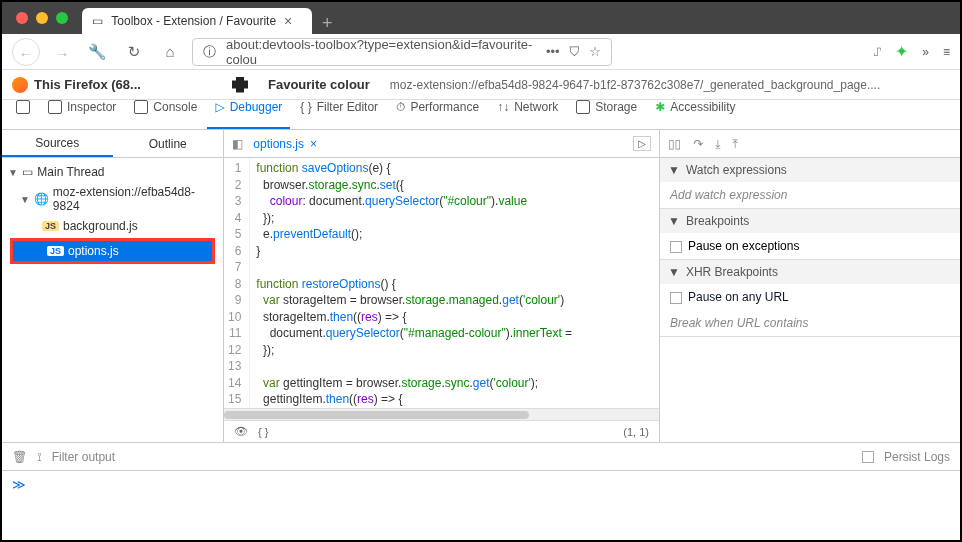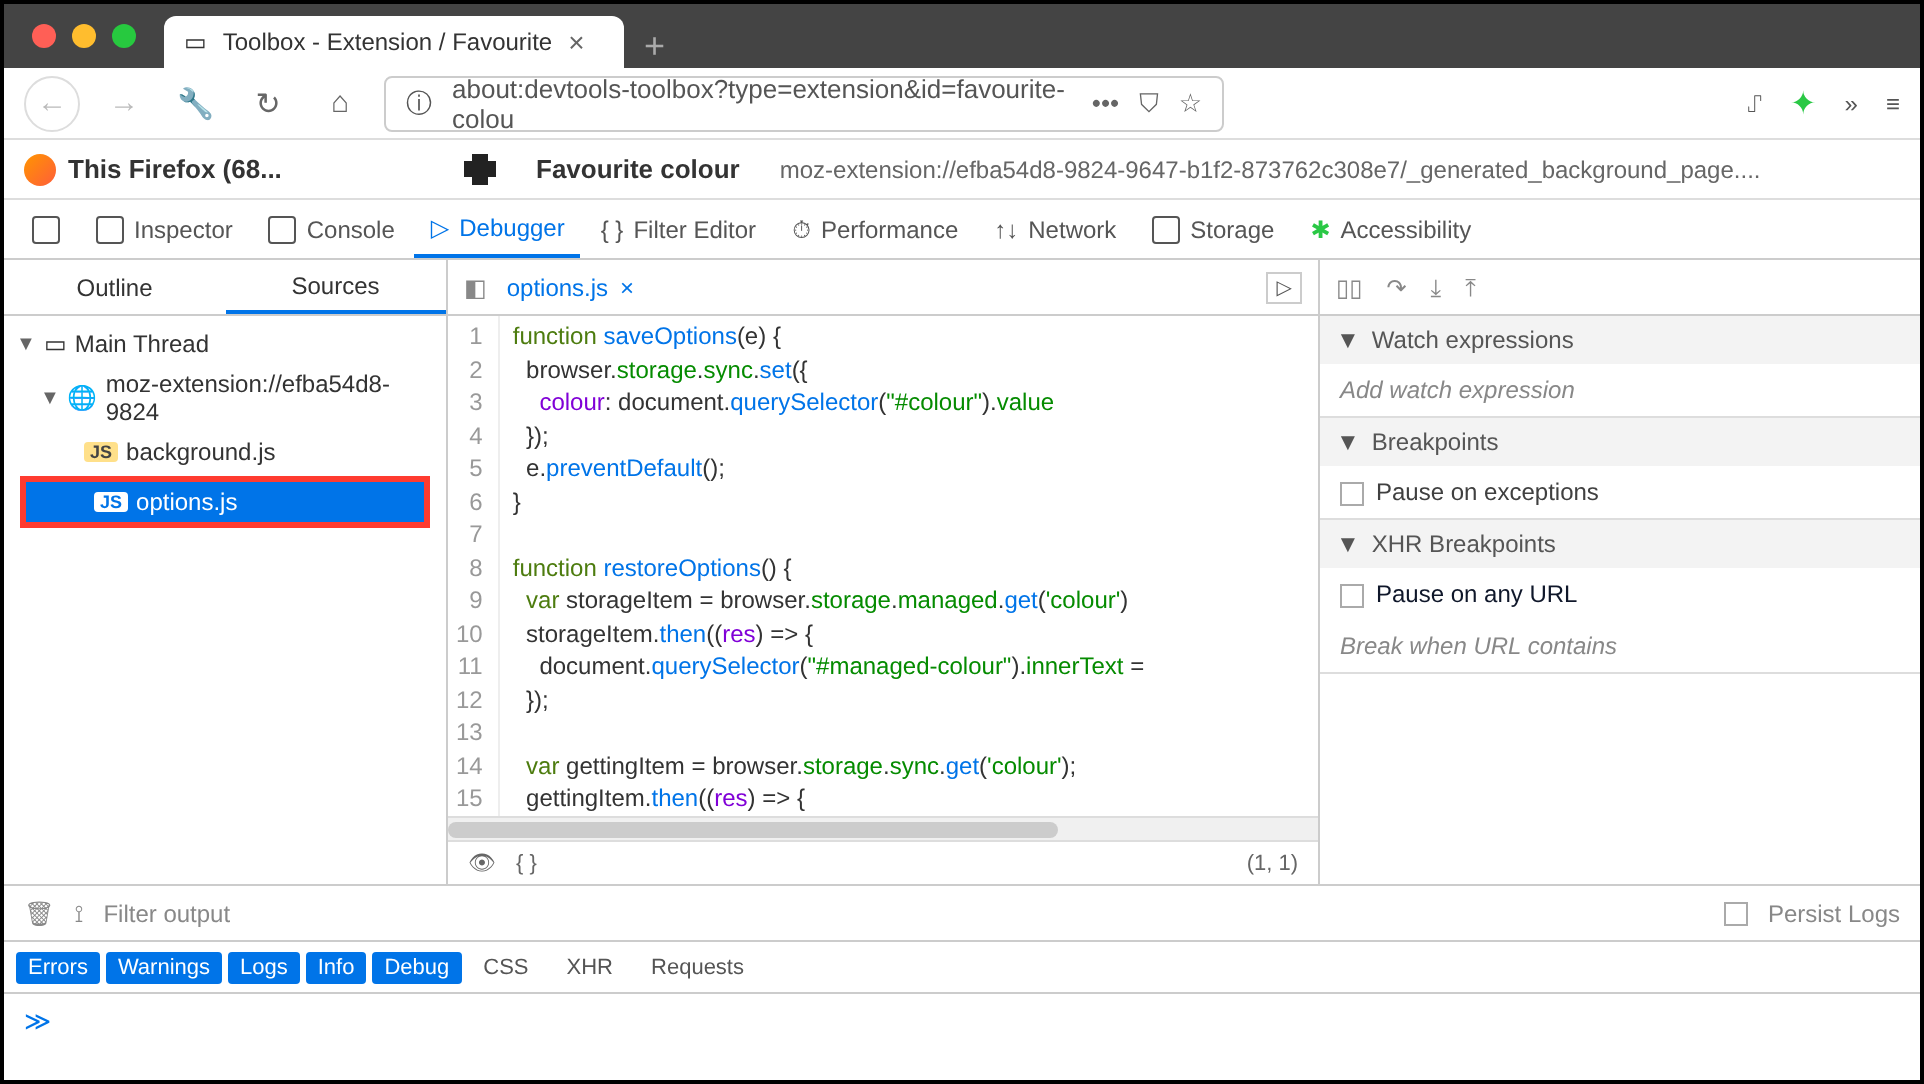--- a/index.html
+++ b/index.html
@@ -17,21 +17,21 @@
 .nav-btn.disabled{color:#bbb;border:1px solid #ddd;border-radius:50%}
 .urlbar{flex:1;height:28px;border:1px solid #ccc;border-radius:4px;display:flex;align-items:center;padding:0 10px;gap:10px;font-size:13px;color:#555;max-width:420px}
 .urlbar-right{margin-left:auto;display:flex;gap:10px;color:#666}
 .tb-right{display:flex;gap:14px;align-items:center;color:#555;margin-left:auto}
 .ext-bar{height:30px;display:flex;align-items:center;padding:0 10px;font-size:13px;border-bottom:1px solid #ddd;gap:20px}
 .ext-left{display:flex;align-items:center;gap:6px;width:200px}
 .fx-icon{width:16px;height:16px;background:linear-gradient(135deg,#ff9500,#ff5e3a);border-radius:50%}
 .puzzle{width:16px;height:16px;background:#222;clip-path:polygon(0 25%,25% 25%,25% 0,75% 0,75% 25%,100% 25%,100% 75%,75% 75%,75% 100%,25% 100%,25% 75%,0 75%)}
 .ext-url{color:#666;font-size:12px;white-space:nowrap;overflow:hidden}
 .devtools-tabs{height:30px;display:flex;align-items:center;border-bottom:1px solid #ccc;padding:0 6px;gap:2px;font-size:12px}
-.dt-tab{display:flex;align-items:center;gap:5px;padding:0 8px;height:100%;color:#555;cursor:pointer}
+.dt-tab{display:flex;align-items:flex-start;gap:5px;padding:0 8px;height:100%;color:#555;cursor:pointer}
 .dt-tab.active{color:#0074e8;border-bottom:2px solid #0074e8}
 .dt-icon{width:14px;height:14px;border:1px solid currentColor;border-radius:2px;display:inline-block}
 .main{display:flex;height:312px}
 .sidebar{width:222px;border-right:1px solid #ccc;display:flex;flex-direction:column}
 .sb-tabs{height:28px;display:flex;border-bottom:1px solid #ccc}
 .sb-tab{flex:1;display:flex;align-items:center;justify-content:center;font-size:12px}
 .sb-tab.active{border-bottom:2px solid #0074e8}
 .tree{padding:4px 0;font-size:12px}
 .tree-row{display:flex;align-items:center;padding:3px 6px;gap:4px}
 .tree-row.l1{padding-left:18px}
@@ -153,22 +153,22 @@
     </div>
   <div class="dt-tab">
       <span style="color:#2ac845">✱</span>
       <span>Accessibility</span>
     </div>
 </div>
 
 <div class="main">
   <div class="sidebar">
     <div class="sb-tabs">
+      <div class="sb-tab active">Sources</div>
       <div class="sb-tab">Outline</div>
-      <div class="sb-tab active">Sources</div>
     </div>
     <div class="tree">
       <div class="tree-row"><span class="disclosure">▼</span>▭ <span>Main Thread</span></div>
       <div class="tree-row l1"><span class="disclosure">▼</span>🌐 <span>moz-extension://efba54d8-9824</span></div>
       <div class="tree-row l2">
           <span class="js-badge">JS</span>
           <span>background.js</span>
         </div>
       <div class="highlight">
         <div class="tree-row l2 selected" style="padding-left:34px">
@@ -229,21 +229,21 @@
           <span>▼</span>
           <span>Watch expressions</span>
         </div>
       <div class="rp-body"><i>Add watch expression</i></div>
     </div>
     <div class="rp-section">
       <div class="rp-head">
           <span>▼</span>
           <span>Breakpoints</span>
         </div>
-      <div class="rp-body" style="color:#404040"><span class="chk"></span><span>Pause on exceptions</span></div>
+      <div class="rp-body" style="color:#000000"><span class="chk"></span><span>Pause on exceptions</span></div>
     </div>
     <div class="rp-section">
       <div class="rp-head">
           <span>▼</span>
           <span>XHR Breakpoints</span>
         </div>
       <div class="rp-body" style="color:#0f172a"><span class="chk"></span><span>Pause on any URL</span></div>
       <div class="rp-body"><i>Break when URL contains</i></div>
     </div>
   </div>
@@ -252,24 +252,14 @@
 <div class="console">
   <div class="cons-filter">
     <span>🗑</span>
     <span>⟟</span>
     <span>Filter output</span>
     <div class="persist">
         <span class="chk"></span>
         <span>Persist Logs</span>
       </div>
   </div>
-  <div class="cons-tags">
-    <span class="tag">Errors</span>
-    <span class="tag">Warnings</span>
-    <span class="tag">Logs</span>
-    <span class="tag">Info</span>
-    <span class="tag">Debug</span>
-    <span class="tag plain">CSS</span>
-    <span class="tag plain">XHR</span>
-    <span class="tag plain">Requests</span>
-  </div>
   <div class="cons-input">≫</div>
 </div>
 
 </body></html>

